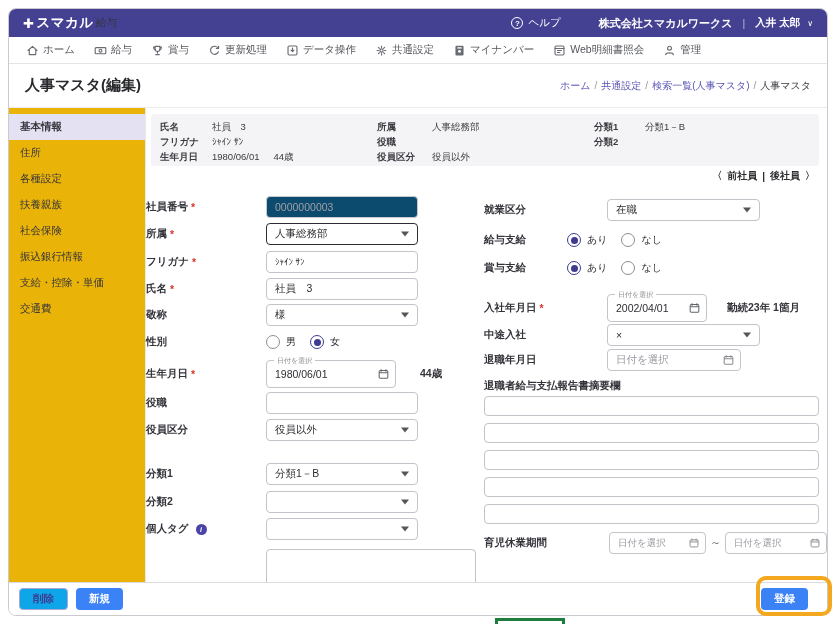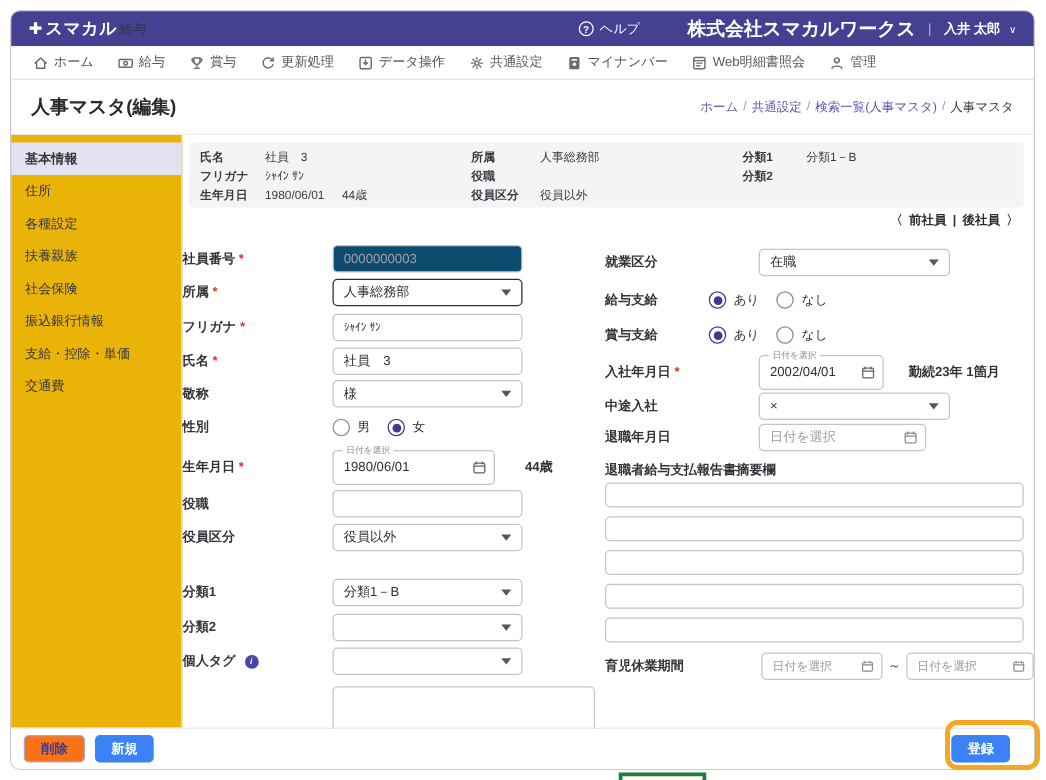--- a/index.html
+++ b/index.html
@@ -11,21 +11,21 @@
   
   .topbar { height:28px; background:#454192; border-radius:7px 7px 0 0; display:flex;
             align-items:center; justify-content:space-between; padding:0 14px; color:#fff; }
   .logo { display:flex; align-items:center; font-size:13.5px; font-weight:bold; letter-spacing:.5px; }
   .logo .plus { margin-right:2px; font-size:13px; }
   .logo .suffix { font-weight:500; margin-left:2px; }
   .topbar-right { display:flex; align-items:center; font-size:10.5px; }
   .help { display:flex; align-items:center; gap:5px; cursor:pointer; }
   .help-q { width:12px; height:12px; border:1.2px solid #fff; border-radius:50%; display:inline-flex;
             align-items:center; justify-content:center; font-size:8px; font-weight:bold; }
-  .company { margin-left:38px; font-weight:bold; font-size:15px; }
+  .company { margin-left:38px; font-weight:bold; font-size:11px; }
   .tb-pipe { margin:0 10px; color:#b9b7e0; }
   .user { font-weight:bold; }
   .chev { margin-left:7px; font-size:8px; }
   
   .nav { height:27px; display:flex; align-items:center; gap:19px; padding:0 17px;
          border-bottom:1px solid #e4e4e8; font-size:10.5px; color:#54565c; background:#fff; }
   .nav-item { display:flex; align-items:center; gap:4px; cursor:pointer; white-space:nowrap; }
   .nicon { flex:0 0 auto; }
   
   .titlebar { height:44px; display:flex; align-items:center; justify-content:space-between;
@@ -95,21 +95,21 @@
   .note-label { font-size:10.5px; font-weight:bold; color:#33333a; height:12px; margin-bottom:5px; }
   .note-line { width:335px; height:20px; margin-bottom:7px; }
   .memo-box { width:352px; height:48px; align-items:flex-start; }
   .tilde { margin:0 4px; font-size:10.5px; color:#2e2e33; }
   
   .footer { position:absolute; left:0; right:0; bottom:0; height:33px; background:#fff;
             border-top:1px solid #dcdce0; border-radius:0 0 7px 7px; display:flex;
             align-items:center; padding:0 10px; gap:8px; z-index:5; }
   .btn { height:22px; border-radius:4px; font-size:10.5px; font-weight:bold; padding:0 13px;
          display:inline-flex; align-items:center; cursor:pointer; font-family:inherit; border:none; }
-  .btn-outline { background:#f97316; border:1px solid #a9a7cf; color:#3d3a8f; }
+  .btn-outline { background:#0ea5e9; border:1px solid #a9a7cf; color:#3d3a8f; }
   .btn-primary { background:#3b82f6; color:#fff; }
   .btn-submit { margin-left:auto; margin-right:9px; }
   
   .hl-ring { position:absolute; left:756px; top:576px; width:76px; height:40px;
              border:4px solid #f3a81f; border-radius:10px; z-index:10; pointer-events:none; }
   .green-rect { position:absolute; left:495px; top:618px; width:70px; height:14px;
                 border:3px solid #1e7d3c; z-index:10; pointer-events:none; }
 </style>
 </head>
 <body>
@@ -397,21 +397,21 @@
       </div>
       <div class="frow" style="height:18px;margin-bottom:10px">
         <span class="flabel flabel-radio">給与支給</span>
         <div class="radio-group">
           <span class="rad on"></span>
           <span class="rad-label">あり</span>
           <span class="rad"></span>
           <span class="rad-label">なし</span>
         </div>
       </div>
-      <div class="frow" style="height:18px;margin-bottom:6px">
+      <div class="frow" style="height:18px;margin-bottom:16px">
         <span class="flabel flabel-radio">賞与支給</span>
         <div class="radio-group">
           <span class="rad on"></span>
           <span class="rad-label">あり</span>
           <span class="rad"></span>
           <span class="rad-label">なし</span>
         </div>
       </div>
       <div class="frow" style="height:30px;margin-bottom:1px">
         <span class="flabel flabel-r">

